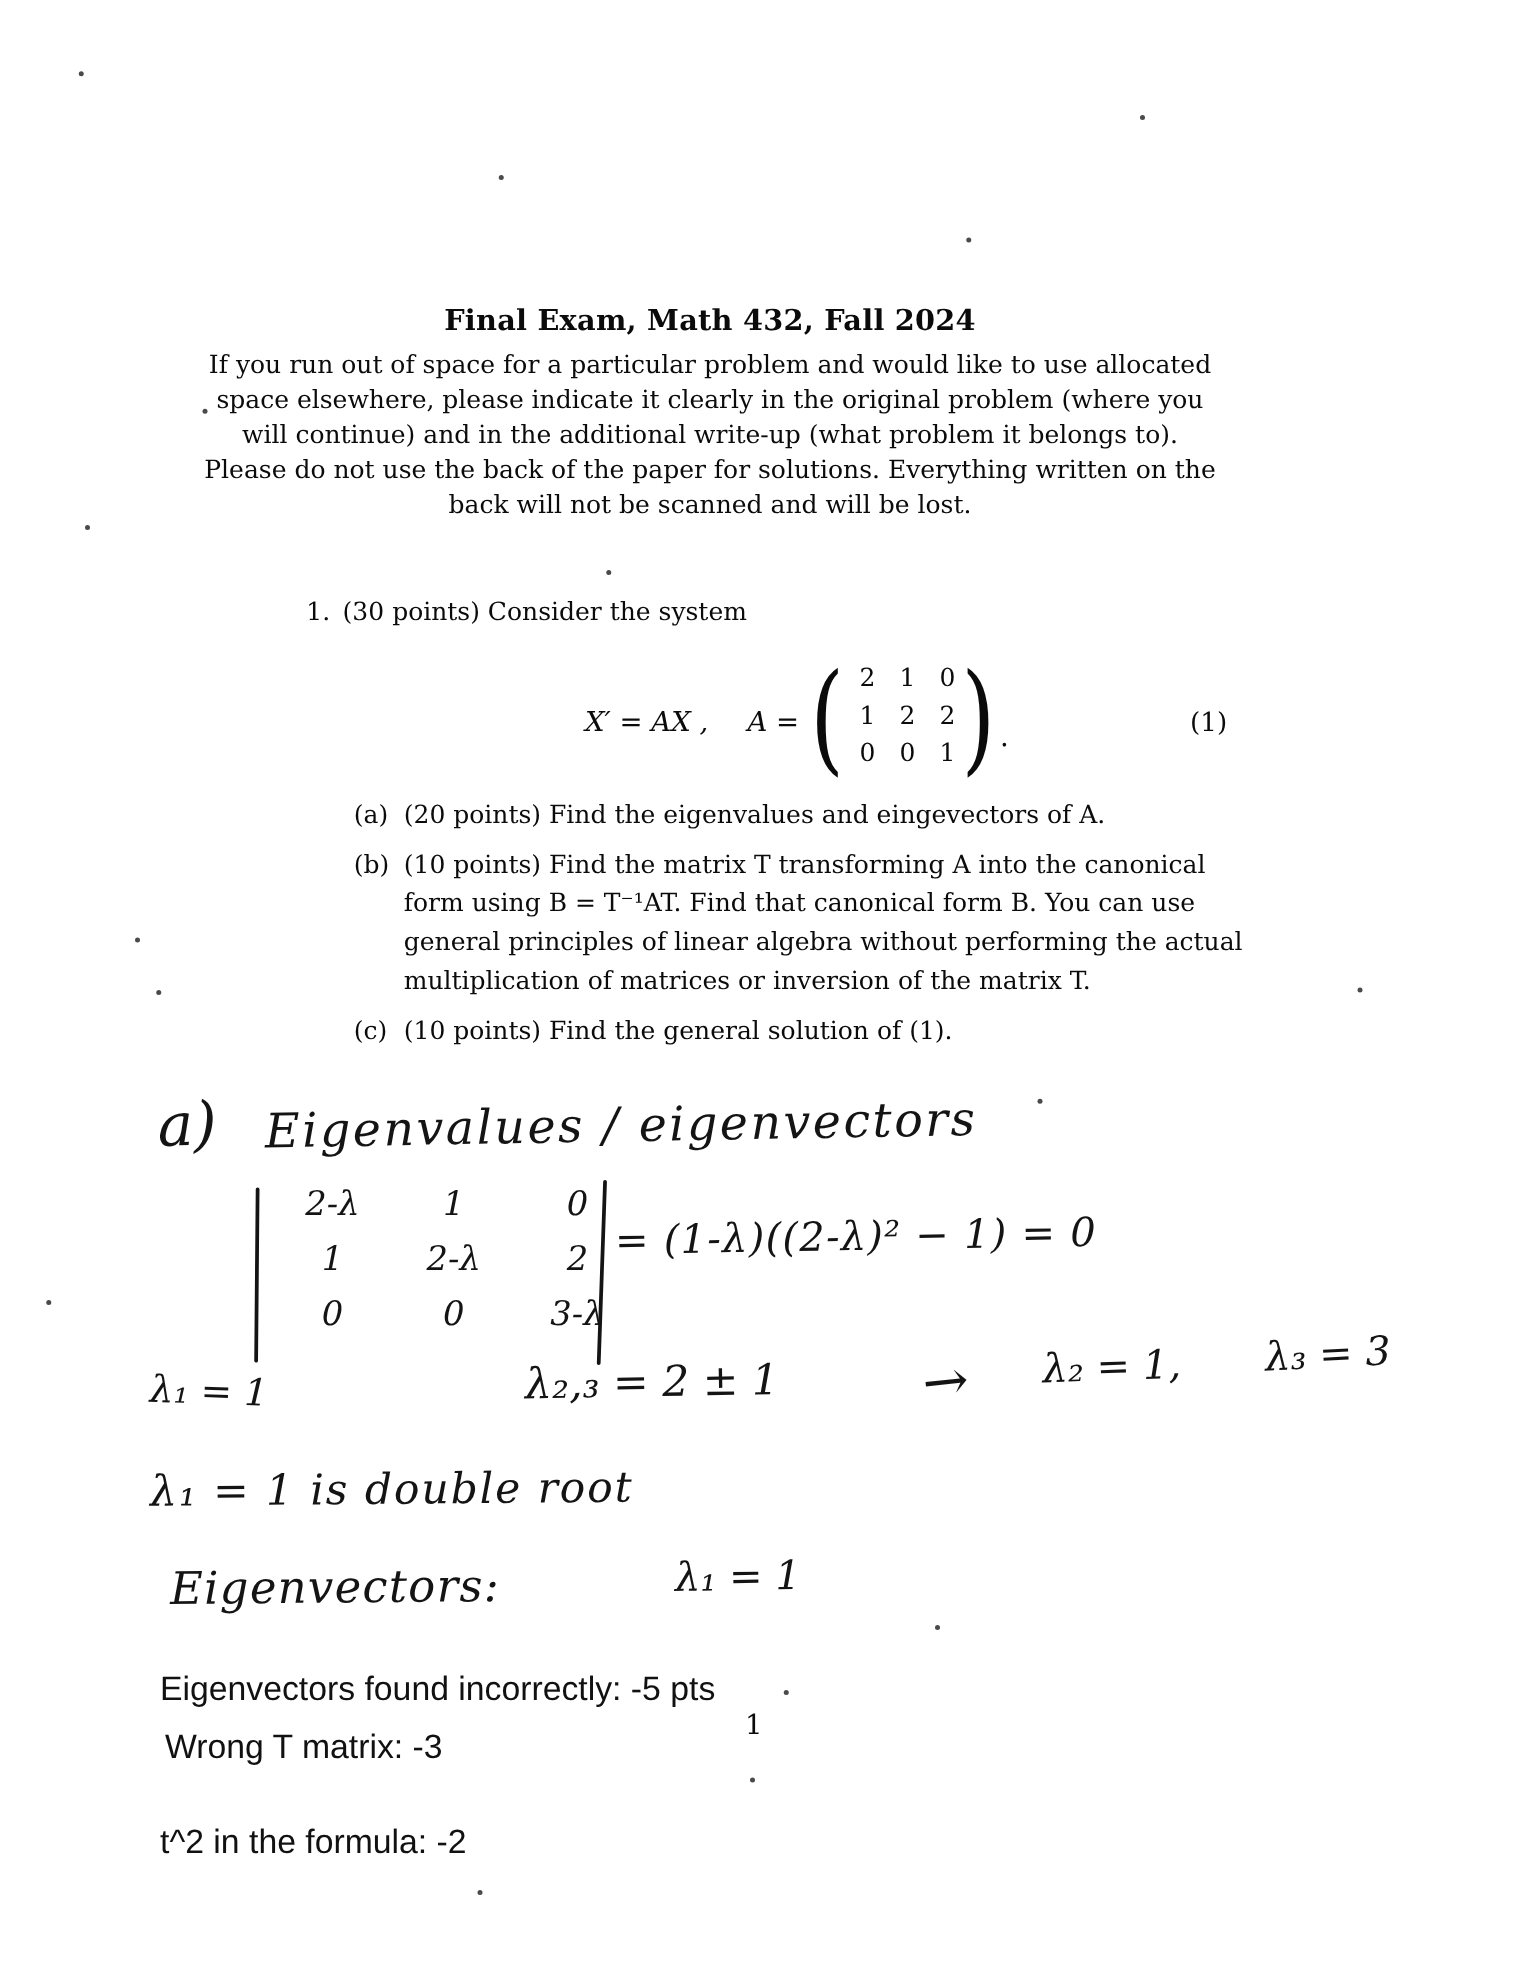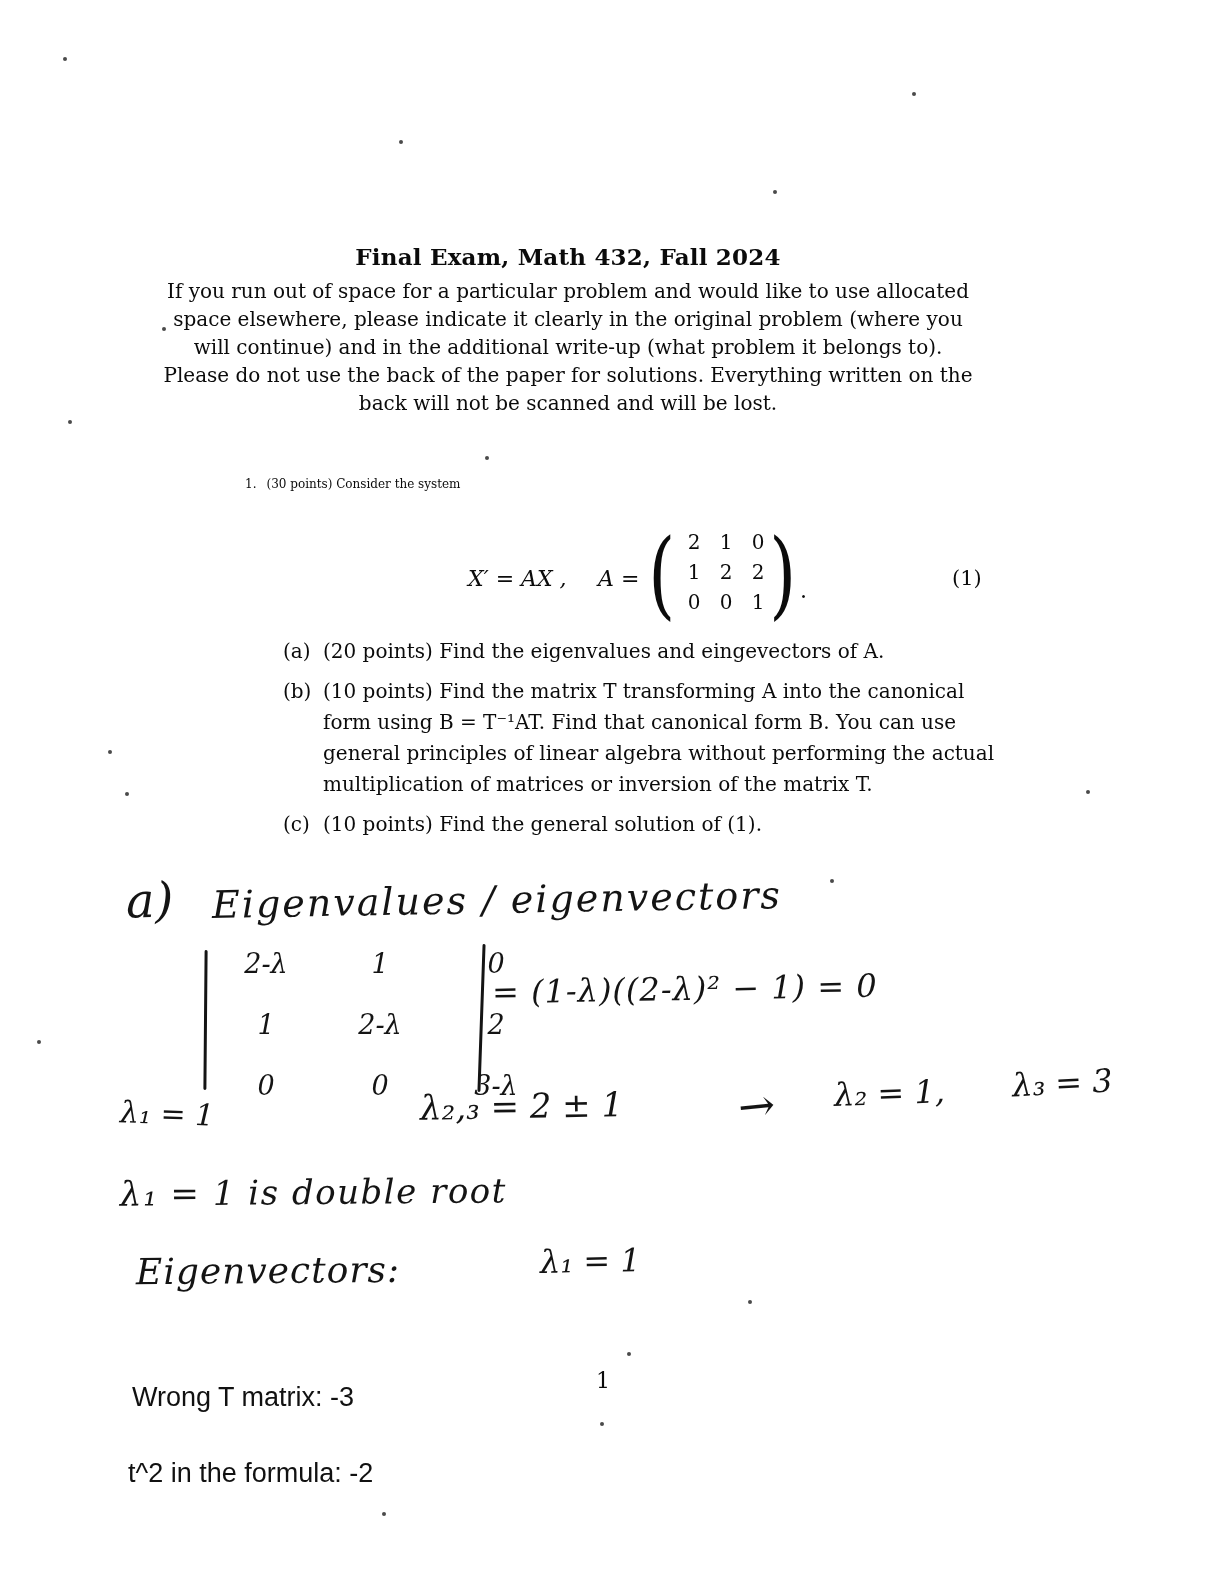--- a/index.html
+++ b/index.html
@@ -12,42 +12,42 @@
     overflow:hidden;
     font-family:"DejaVu Serif","Liberation Serif",serif;
     color:#0b0b0b;
   }
   .abs{position:absolute;}
   
   .print{font-family:"DejaVu Serif","Liberation Serif",serif;color:#0b0b0b;}
   .header-block{left:0;top:243px;width:1136px;text-align:center;}
   .exam-title{font-size:23px;font-weight:bold;letter-spacing:.2px;margin:0 auto 7px auto;}
   .instr{font-size:20px;line-height:28px;width:810px;margin:0 auto;text-align:center;}
-  .problem-line{left:245px;top:477px;font-size:12px;}
+  .problem-line{left:245px;top:477px;font-size:20px;}
   .problem-line .num{margin-right:10px;}
   
   .eq-lhs{left:468px;top:566px;font-size:22px;font-style:italic;}
   .eq-aname{left:598px;top:566px;font-size:22px;font-style:italic;}
   .paren{font-size:96px;line-height:104px;font-weight:200;transform:scaleX(.72);transform-origin:center;}
   .paren-open{left:643px;top:522px;}
   .paren-close{left:764px;top:522px;}
   .pmatrix{left:678px;top:530px;display:grid;grid-template-columns:32px 32px 32px;grid-auto-rows:30px;font-size:20px;text-align:center;}
   .eq-period{left:800px;top:578px;font-size:22px;}
   .eq-tag{left:952px;top:566px;font-size:21px;}
   
   .parts{left:283px;top:636px;width:720px;}
   .part{display:flex;margin-bottom:9px;font-size:20px;line-height:31px;}
   .part .plabel{width:40px;flex:none;}
   .part .ptext{width:680px;}
   
   .hw{font-family:"DejaVu Serif","Liberation Serif",serif;font-style:italic;color:#141414;}
   .hw-part{left:126px;top:872px;font-size:48px;transform:rotate(-2deg);}
   .hw-heading{left:212px;top:878px;font-size:38px;letter-spacing:2px;transform:rotate(-1deg);}
   .det-bar{width:3px;background:#141414;border-radius:2px;}
-  .det-grid{left:220px;top:948px;display:grid;grid-template-columns:92px 102px 96px;grid-auto-rows:44px;font-size:27px;text-align:center;gap:17px;}
+  .det-grid{left:220px;top:948px;display:grid;grid-template-columns:92px 102px 96px;grid-auto-rows:44px;font-size:27px;text-align:center;}
   .det-rhs{left:492px;top:970px;font-size:32px;letter-spacing:1px;transform:rotate(-1deg);white-space:nowrap;}
   .hw-l1{left:120px;top:1096px;font-size:30px;transform:rotate(2deg);}
   .hw-l23{left:420px;top:1086px;font-size:34px;transform:rotate(-1deg);}
   .hw-arrow{left:738px;top:1080px;font-size:44px;transform:rotate(-6deg);}
   .hw-l2r{left:834px;top:1074px;font-size:32px;transform:rotate(-2deg);}
   .hw-l3r{left:1012px;top:1064px;font-size:32px;transform:rotate(-3deg);}
   .hw-droot{left:120px;top:1172px;font-size:34px;letter-spacing:1.5px;transform:rotate(-.5deg);white-space:nowrap;}
   .hw-evlabel{left:136px;top:1250px;font-size:36px;letter-spacing:1px;transform:rotate(-.5deg);}
   .hw-evcase{left:540px;top:1242px;font-size:32px;transform:rotate(-1deg);}
   
@@ -128,20 +128,21 @@
   <div class="abs hw hw-l1">λ₁ = 1</div>
   <div class="abs hw hw-l23">λ₂,₃ = 2 ± 1</div>
   <div class="abs hw hw-arrow">→</div>
   <div class="abs hw hw-l2r">λ₂ = 1,</div>
   <div class="abs hw hw-l3r">λ₃ = 3</div>
 
   <div class="abs hw hw-droot">λ₁ = 1    is double root</div>
   <div class="abs hw hw-evlabel">Eigenvectors:</div>
   <div class="abs hw hw-evcase">λ₁ = 1</div>
 
+  <div class="abs ann ann1">Eigenvectors found incorrectly: -5 pts</div>
   <div class="abs ann ann2">Wrong T matrix: -3</div>
   <div class="abs ann ann3">t^2 in the formula: -2</div>
 
   <div class="abs pageno print">1</div>
 
   <div class="abs speck" style="left:63px;top:57px;"></div>
   <div class="abs speck" style="left:912px;top:92px;"></div>
   <div class="abs speck" style="left:399px;top:140px;"></div>
   <div class="abs speck" style="left:773px;top:190px;"></div>
   <div class="abs speck" style="left:162px;top:327px;"></div>

